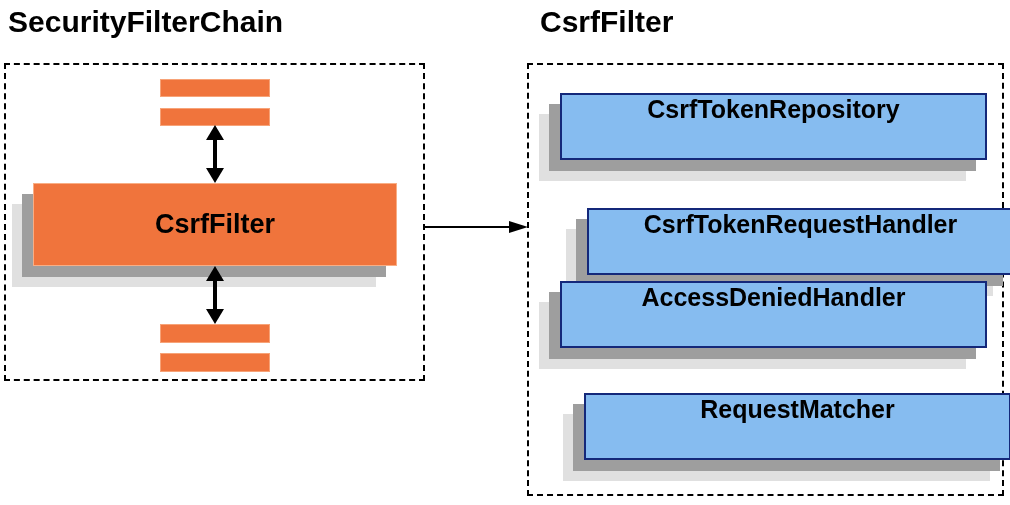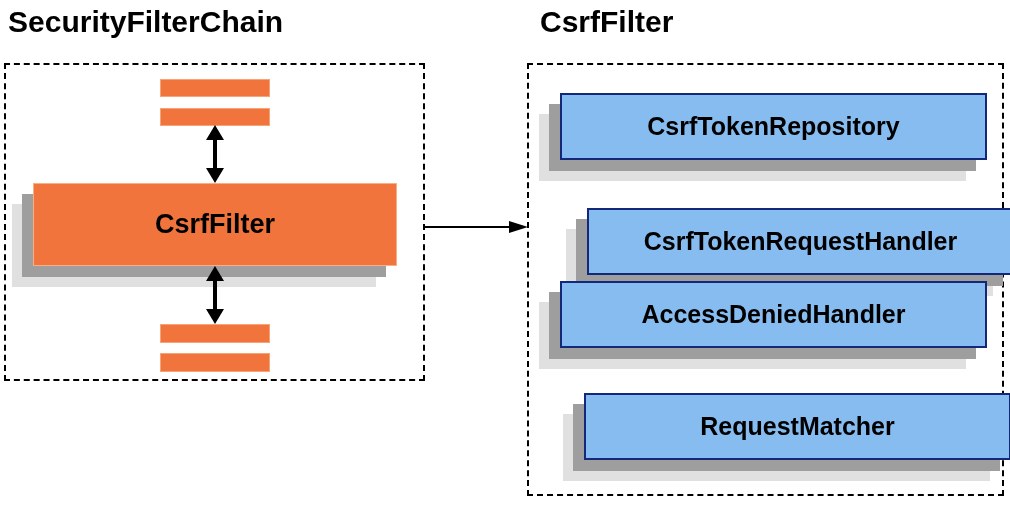--- a/index.html
+++ b/index.html
@@ -83,21 +83,21 @@
   
   .blue-node {
     position: absolute;
     left: 31px;
     width: 427px;
     height: 67px;
     background: #86BCF0;
     border: 2px solid #14287A;
     box-shadow: -11px 11px 0 0 #9E9E9E, -21px 21px 0 0 #E0E0E0;
     display: flex;
-    align-items: center;
+    align-items: flex-start;
     justify-content: center;
   }
   .blue-node.n0 { top: 28px; }
   .blue-node.n1 { top: 143px; margin-left: 27px; }
   .blue-node.n2 { top: 216px; }
   .blue-node.n3 { top: 328px; margin-left: 24px; }
   .blue-node .node-label {
     font-size: 25px;
     font-weight: bold;
     color: #000000;

